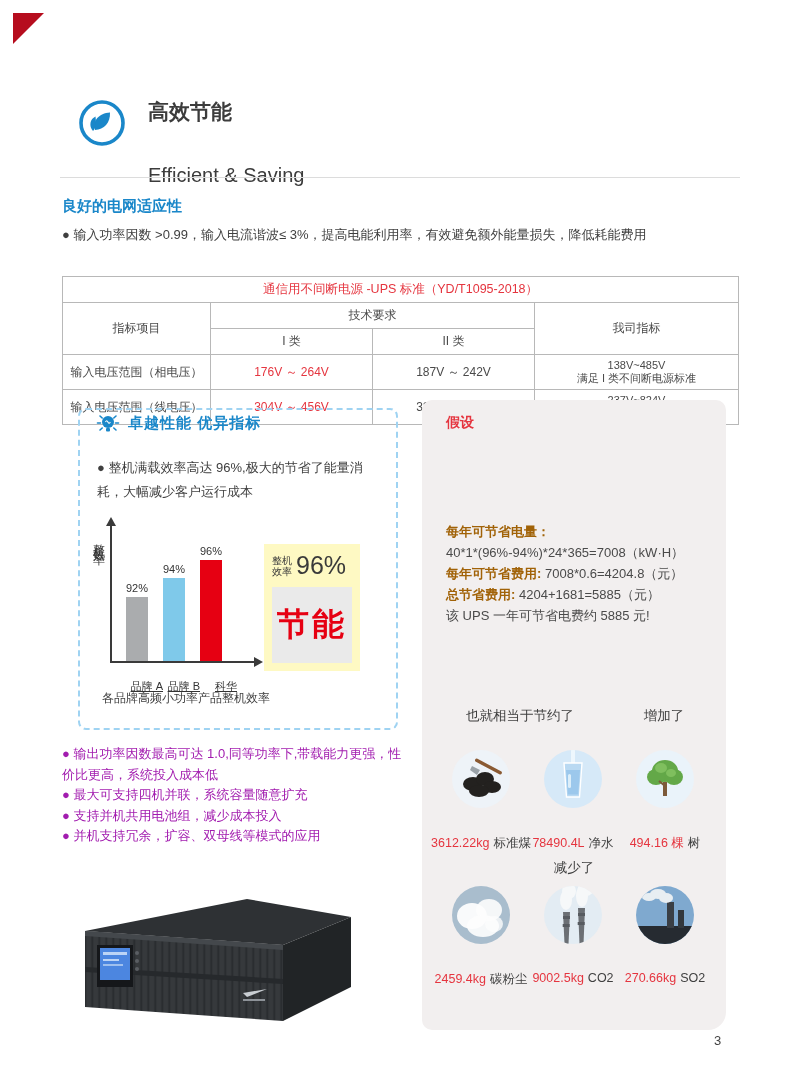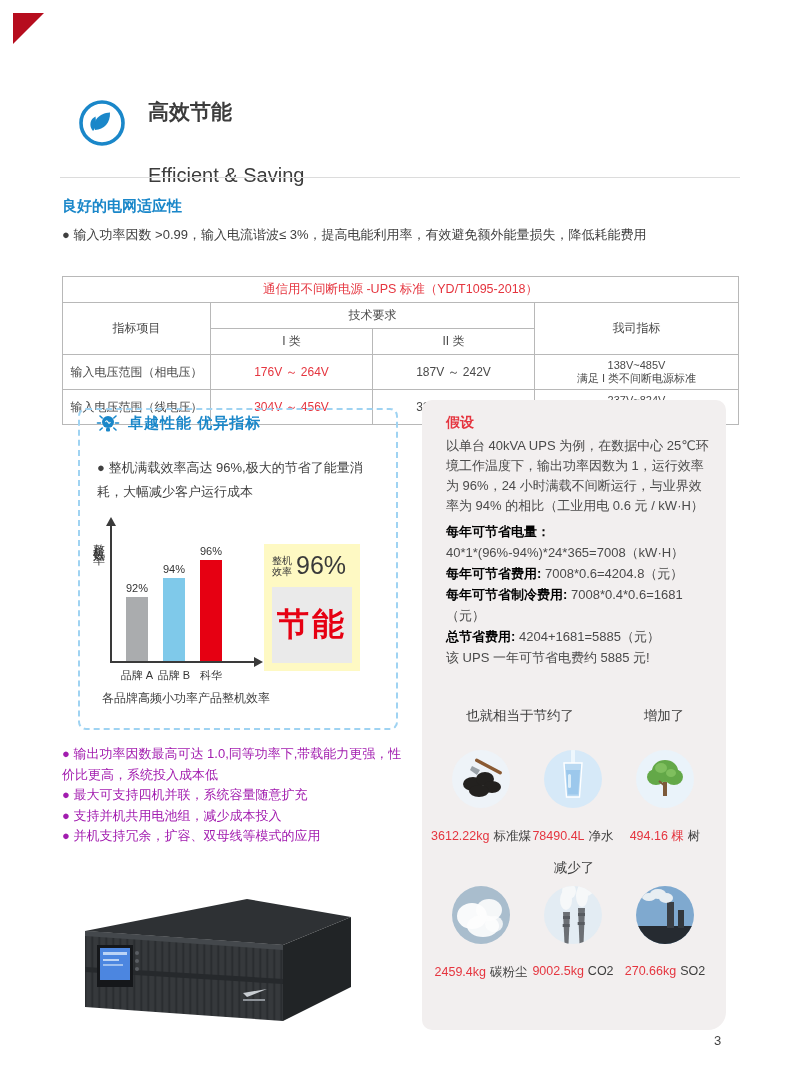--- a/index.html
+++ b/index.html
@@ -28,45 +28,45 @@
   .left-panel{left:78px;top:408px;width:320px;height:322px;border:2px dashed #9fd3f2;border-radius:8px;box-sizing:border-box;}
   .perf-head{left:16px;top:1px;display:flex;align-items:center;gap:8px;}
   .perf-title{font-size:15px;font-weight:bold;color:#1a87c9;letter-spacing:1px;}
   .perf-bullet{left:17px;top:46px;width:290px;font-size:13px;line-height:24px;color:#3f3f3f;}
   .ylabel{left:10px;top:124px;writing-mode:vertical-rl;text-orientation:upright;font-size:12px;letter-spacing:3px;color:#333;}
   .plot{left:30px;top:116px;width:142px;height:135px;border-left:2px solid #3a3a3a;border-bottom:2px solid #3a3a3a;}
   .plot .arr-y{position:absolute;left:-6px;top:-9px;width:0;height:0;border-left:5px solid transparent;border-right:5px solid transparent;border-bottom:9px solid #3a3a3a;}
   .plot .arr-x{position:absolute;right:-9px;bottom:-6px;width:0;height:0;border-top:5px solid transparent;border-bottom:5px solid transparent;border-left:9px solid #3a3a3a;}
   .bar-col{position:absolute;bottom:0;width:22px;}
   .bar-col .val{position:absolute;bottom:100%;margin-bottom:3px;width:40px;left:-9px;text-align:center;font-size:11px;color:#333;}
-  .bar-col .cat{position:absolute;top:100%;margin-top:7px;width:52px;left:-15px;text-align:center;font-size:11px;color:#333;}
+  .bar-col .cat{position:absolute;top:100%;margin-top:18px;width:52px;left:-15px;text-align:right;font-size:11px;color:#333;text-decoration:underline;}
   .chart-caption{left:8px;top:280px;width:196px;text-align:center;font-size:12px;color:#3f3f3f;}
   .badge{left:184px;top:134px;width:96px;background:#fef9c3;}
   .badge-head{display:flex;align-items:center;gap:4px;padding:7px 6px 3px 8px;}
   .badge-lab{font-size:10px;line-height:11px;color:#3a3a3a;}
   .badge-val{font-size:25px;color:#3a3a3a;}
   .badge-body{margin:4px 8px 8px 8px;height:76px;background:#eaeaea;display:flex;align-items:center;justify-content:center;font-size:32px;font-weight:bold;color:#e60012;letter-spacing:3px;}
   
   .features{left:62px;top:744px;width:352px;font-size:13px;line-height:20.5px;color:#a21caf;}
   
   .ups{left:75px;top:893px;}
   
   .right-panel{left:422px;top:400px;width:304px;height:630px;background:#f2efef;border-radius:10px 10px 18px 10px;}
   .rp-title{left:24px;top:14px;font-size:14px;font-weight:bold;color:#e5353f;}
   .rp-intro{left:24px;top:36px;width:264px;font-size:13px;line-height:20px;color:#4a4a4a;}
   .rp-lines{left:24px;top:121px;width:272px;font-size:13px;line-height:21px;color:#4a4a4a;}
-  .rp-lines .red{color:#000000;font-weight:bold;}
+  .rp-lines .red{color:#a16207;font-weight:bold;}
   .eq-head-saved{left:8px;top:307px;width:180px;text-align:center;font-size:13.5px;color:#3f3f3f;}
   .eq-head-added{left:196px;top:307px;width:92px;text-align:center;font-size:13.5px;color:#3f3f3f;}
   .eq-mid{left:0;top:459px;width:100%;text-align:center;font-size:13.5px;color:#3f3f3f;}
   .eq-row{left:13px;width:278px;display:flex;}
   .eq-row1{top:350px;}
   .eq-row2{top:486px;}
   .eq-col{width:92px;display:flex;flex-direction:column;align-items:center;}
-  .eq-label{margin-top:20px;font-size:12.5px;color:#3f3f3f;white-space:nowrap;}
+  .eq-label{margin-top:27px;font-size:12.5px;color:#3f3f3f;white-space:nowrap;}
   .eq-label .red{color:#e5353f;}
   .eq-label .unit{margin-left:4px;}
   .page-num{left:714px;top:1033px;font-size:13px;color:#444;}
 </style>
 </head>
 <body>
 
 <div class="abs corner-tri"></div>
 
 <div class="abs hdr-icon">
@@ -172,26 +172,24 @@
         <span>效率</span>
       </span>
       <span class="badge-val">96%</span>
     </div>
     <div class="badge-body">节能</div>
   </div>
 </div>
 
 <div class="abs right-panel">
   <div class="abs rp-title">假设</div>
-  <div class="abs rp-intro">以单台 40kVA UPS 为例，在数据中心 25℃环境工作温度下，输出功率因数为 1，运行效率为 96%，24 小时满载不间断运行，与业界效率为 94% 的相比（工业用电 0.6 元 / kW·H）</div>
   <div class="abs rp-lines">
     <div><span class="red">每年可节省电量：</span></div>
     <div>40*1*(96%-94%)*24*365=7008（kW·H）</div>
     <div><span class="red">每年可节省费用:</span> <span>7008*0.6=4204.8（元）</span></div>
-    <div><span class="red">每年可节省制冷费用:</span> <span>7008*0.4*0.6=1681（元）</span></div>
     <div><span class="red">总节省费用:</span> <span>4204+1681=5885（元）</span></div>
     <div>该 UPS 一年可节省电费约 5885 元!</div>
   </div>
 
   <div class="abs eq-head-saved">也就相当于节约了</div>
   <div class="abs eq-head-added">增加了</div>
 
   <div class="abs eq-row eq-row1">
     <div class="eq-col">
       <svg width="58" height="58" viewBox="0 0 58 58">

